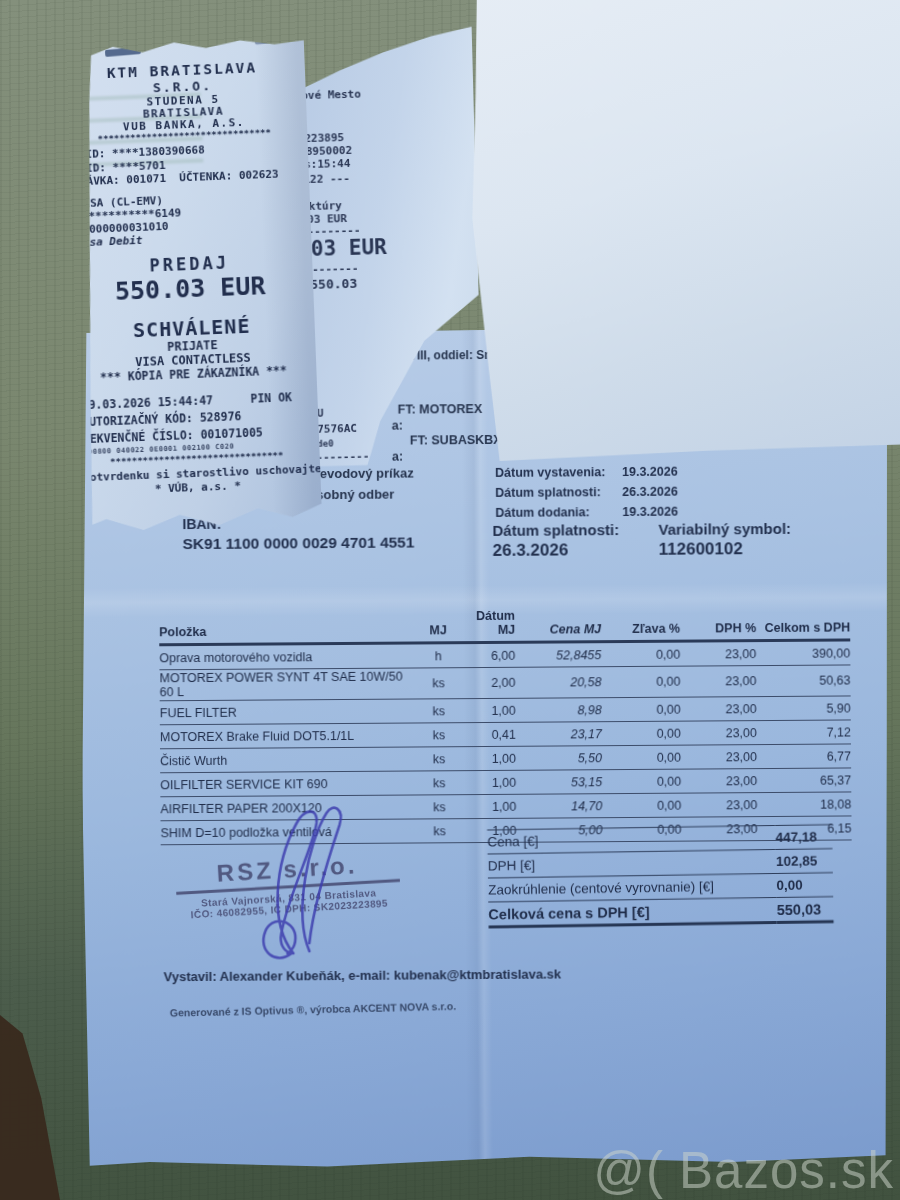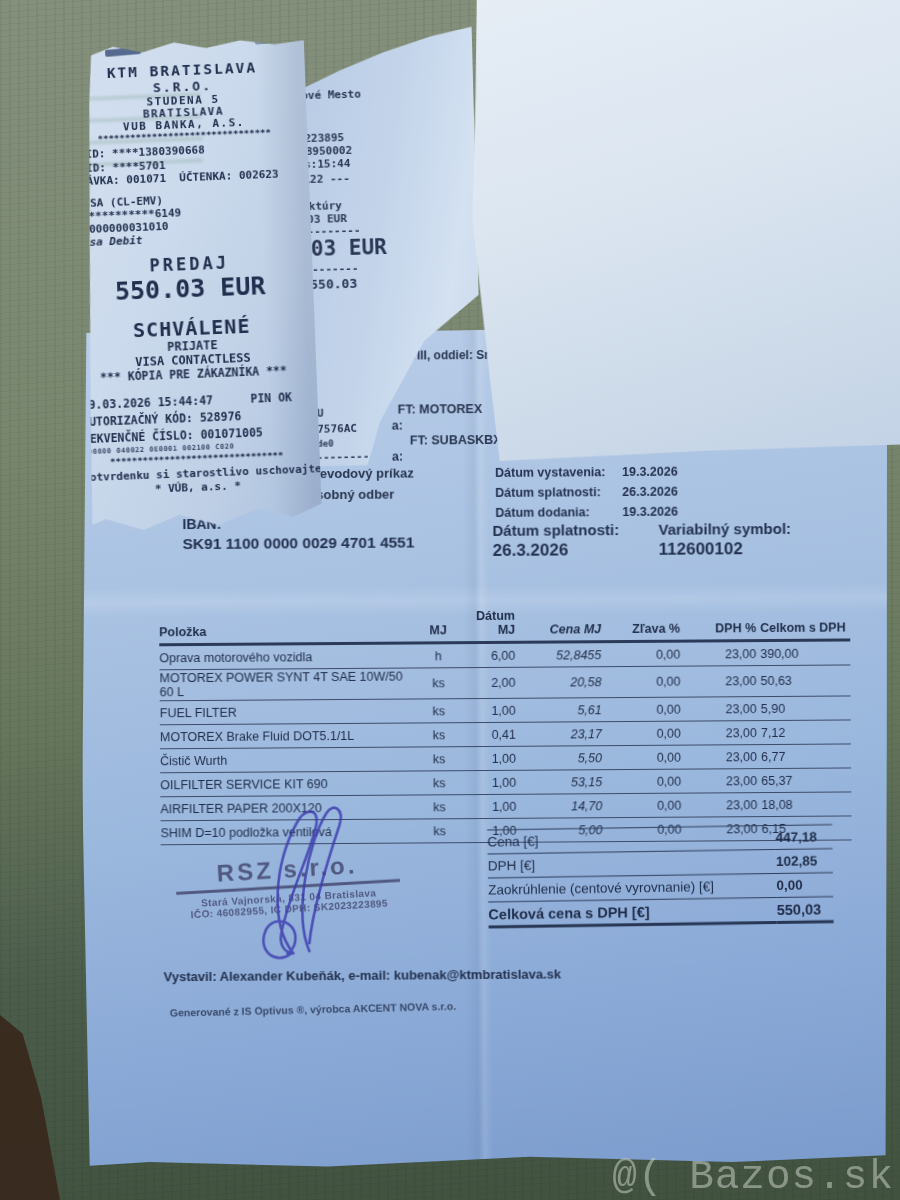--- a/index.html
+++ b/index.html
@@ -64,21 +64,21 @@
   #items-table{position:absolute;left:78px;top:277px;width:675px;border-collapse:collapse;
     font-size:12.5px;color:#1f2c49;table-layout:fixed;}
   #items-table th{font-weight:bold;vertical-align:bottom;padding:2px 0 4px 0;border-bottom:3px solid #2a3a58;}
   #items-table td{height:21px;padding:1px 0;border-bottom:1.3px solid #3c4c6a;}
   #items-table .c0{width:260px;text-align:left;}
   #items-table .c1{width:38px;text-align:center;}
   #items-table .c2{width:58px;text-align:right;padding-right:4px;}
   #items-table .c3{width:82px;text-align:right;padding-right:4px;font-style:italic;}
   #items-table .c4{width:75px;text-align:right;padding-right:4px;}
   #items-table .c5{width:72px;text-align:right;padding-right:4px;}
-  #items-table .c6{width:90px;text-align:left;}
+  #items-table .c6{width:90px;text-align:right;}
   #totals-table{position:absolute;left:405px;top:498px;width:345px;border-collapse:collapse;
     font-size:13.5px;color:#1f2c49;transform:rotate(-0.5deg);}
   #totals-table td{padding:2px 0;border-bottom:1.6px solid #2e3e5c;height:19px;}
   #totals-table tr:first-child td{border-top:1.6px solid #2e3e5c;}
   #totals-table td.val{font-weight:bold;}
   #totals-table tr.grand td{font-weight:bold;font-size:14.5px;border-bottom:3px solid #26365434;
     border-bottom:3px solid #263654;}
   #stamp{position:absolute;left:85px;top:524px;width:240px;text-align:center;transform:rotate(-3deg);
     color:#4a5078;opacity:.9;}
   #stamp .sname{font-size:24px;font-weight:bold;letter-spacing:3px;}
@@ -98,21 +98,21 @@
   .r-amount{font-size:25px;font-weight:bold;}
   .r-appr{font-size:20px;font-weight:bold;letter-spacing:1px;}
   .r-med{font-size:12px;font-weight:bold;}
   .r-tiny{font-size:7px;font-weight:bold;letter-spacing:.5px;opacity:.85;}
   .r-keep{font-size:11px;font-weight:bold;}
   .under-big{position:absolute;font-size:21px;font-weight:bold;white-space:pre;}
   .under-sm{position:absolute;font-size:13px;font-weight:bold;white-space:pre;}
   .under-xs{position:absolute;font-size:9px;font-weight:bold;white-space:pre;}
 
   #watermark{position:absolute;right:6px;bottom:0px;z-index:10;
-    font-size:41px;letter-spacing:1px;color:rgba(206,213,203,0.52);font-weight:400;font-family:Liberation Mono, monospace;}
+    font-size:51px;letter-spacing:1px;color:rgba(206,213,203,0.52);font-weight:400;}
 </style>
 </head>
 <body>
 
 <div id="scene">
   <div class="wedge"></div>
 
   <div class="paper" id="invoice">
     <div class="crease-v"></div>
     <div class="crease-h"></div>
@@ -168,21 +168,21 @@
             <td class="c2">2,00</td>
             <td class="c3">20,58</td>
             <td class="c4">0,00</td>
             <td class="c5">23,00</td>
             <td class="c6">50,63</td>
           </tr>
           <tr>
             <td class="c0">FUEL FILTER</td>
             <td class="c1">ks</td>
             <td class="c2">1,00</td>
-            <td class="c3">5,61</td>
+            <td class="c3">8,98</td>
             <td class="c4">0,00</td>
             <td class="c5">23,00</td>
             <td class="c6">5,90</td>
           </tr>
           <tr>
             <td class="c0">MOTOREX Brake Fluid DOT5.1/1L</td>
             <td class="c1">ks</td>
             <td class="c2">0,41</td>
             <td class="c3">23,17</td>
             <td class="c4">0,00</td>

